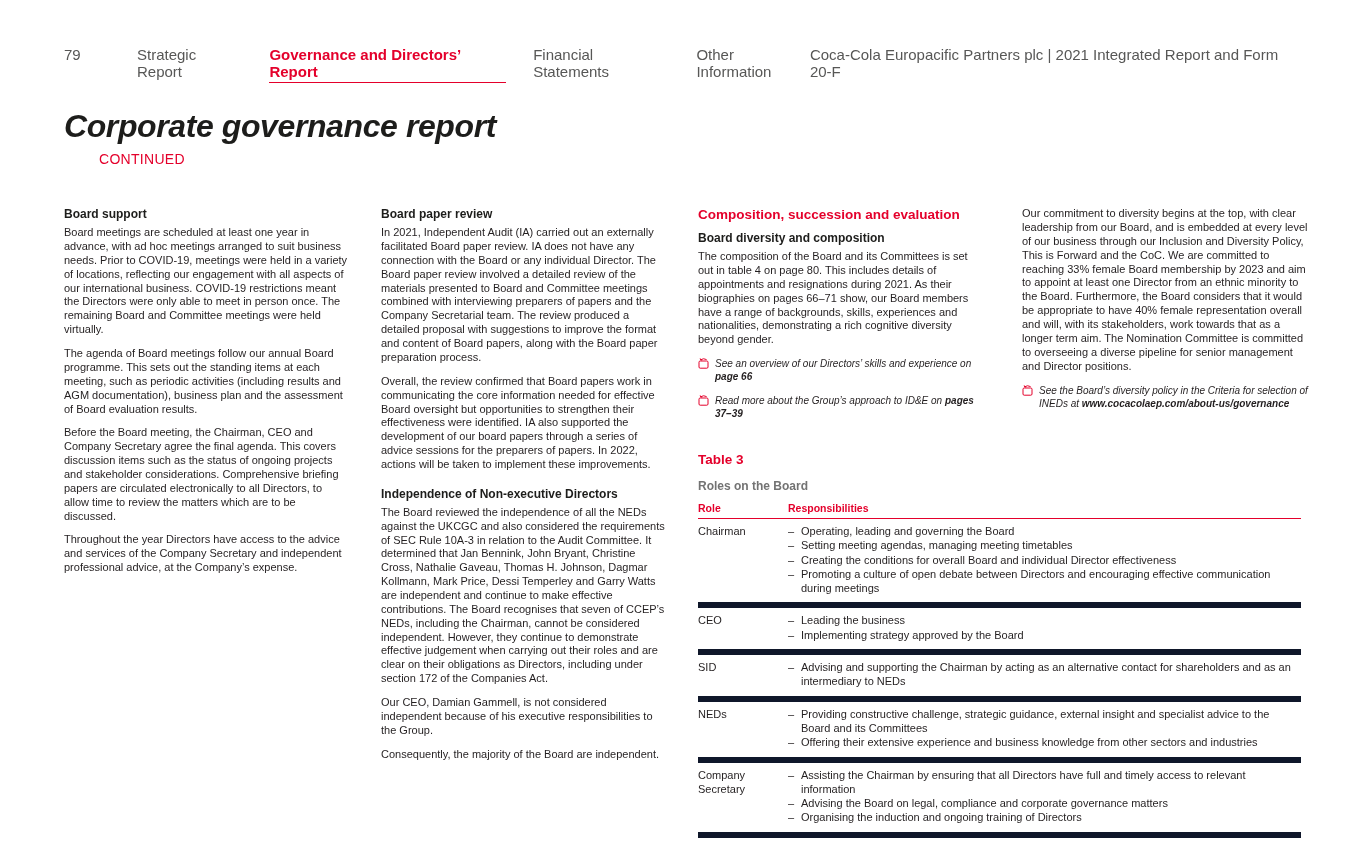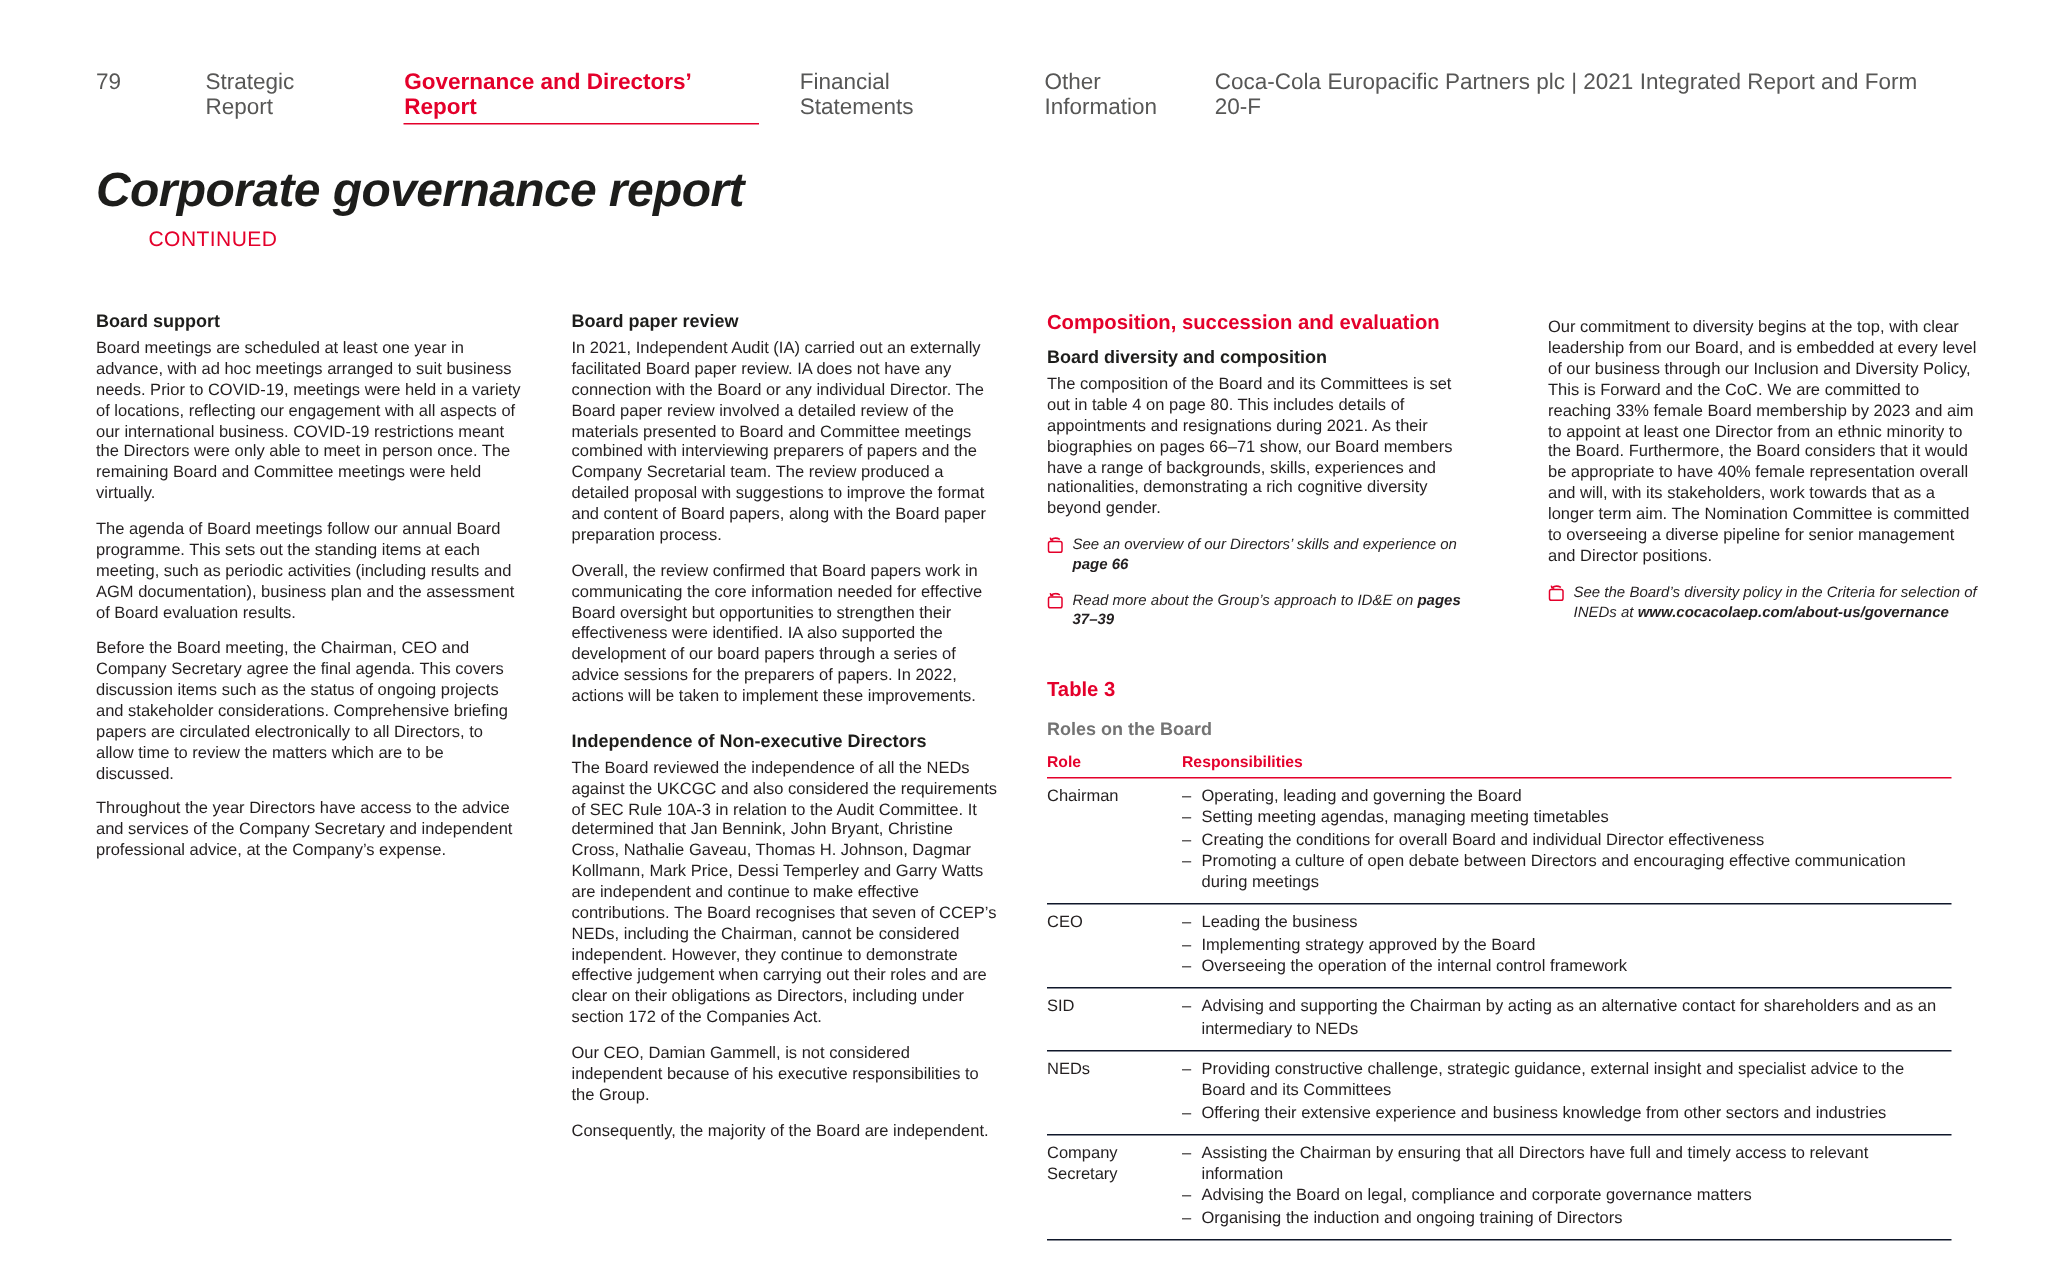--- a/index.html
+++ b/index.html
@@ -19,39 +19,39 @@
   .brand{margin-left:auto;color:#575756;}
 
   
   .title{margin:26px 0 2px;font-size:32px;line-height:1.1;letter-spacing:-0.4px;color:#1d1d1b;font-weight:700;font-style:italic;}
   .subtitle{margin-top:7px;font-size:14px;color:#e4002b;letter-spacing:0.3px;margin-left:35px;}
 
   
   .content{margin-top:40px;display:flex;gap:31px;}
   .col{width:286px;flex:0 0 286px;}
   .right{flex:0 0 603px;width:603px;}
-  .right-top{display:flex;gap:48px;align-items:center;}
+  .right-top{display:flex;gap:38px;}
 
   .h{font-size:12px;font-weight:700;margin:0 0 5px;color:#1d1d1b;}
   .h.gap{margin-top:15px;}
   .body{font-size:11px;line-height:1.26;margin:0 0 10px;}
   .redh{font-size:13.5px;font-weight:700;color:#e4002b;margin:0 0 9px;}
 
   
   .xrefs{margin-top:3px;}
   .crossref{display:flex;gap:6px;font-size:10px;font-style:italic;line-height:1.32;margin-bottom:10px;cursor:pointer;}
   .xicon{flex:none;margin-top:1px;}
   .xtext strong{font-weight:700;}
 
   
   .table-section{margin-top:22px;}
   .tlabel{font-size:13.5px;font-weight:700;color:#e4002b;}
   .ttitle{font-size:12px;font-weight:700;margin-top:12px;color:#737373;}
   .thead{display:flex;margin-top:9px;padding-bottom:4px;border-bottom:1.5px solid #e4002b;color:#e4002b;font-weight:700;font-size:10.5px;}
-  .trow{display:flex;border-bottom:1px solid #0f172a;padding:5px 0 7px;font-size:11px;line-height:1.3;}
+  .trow{display:flex;border-bottom:6px solid #0f172a;padding:5px 0 7px;font-size:11px;line-height:1.3;}
   .rolecell{flex:0 0 82px;padding-right:8px;}
   .respcell{flex:1;}
   .resp-item{position:relative;padding-left:13px;}
   .resp-item::before{content:"\2013";position:absolute;left:0;top:0;}
 </style>
 </head>
 <body>
 
 <div class="page">
 
@@ -180,21 +180,20 @@
             </div>
 
             <div class="trow">
               <div class="rolecell">CEO</div>
               <div class="respcell">
 
                   <div class="resp-item">Leading the business</div>
 
                   <div class="resp-item">Implementing strategy approved by the Board</div>
 
-                  <div class="resp-item">Overseeing the operation of the internal control framework</div>
                 </div>
             </div>
 
             <div class="trow">
               <div class="rolecell">SID</div>
               <div class="respcell">
 
                   <div class="resp-item">Advising and supporting the Chairman by acting as an alternative contact for shareholders and as an intermediary to NEDs</div>
                 </div>
             </div>

